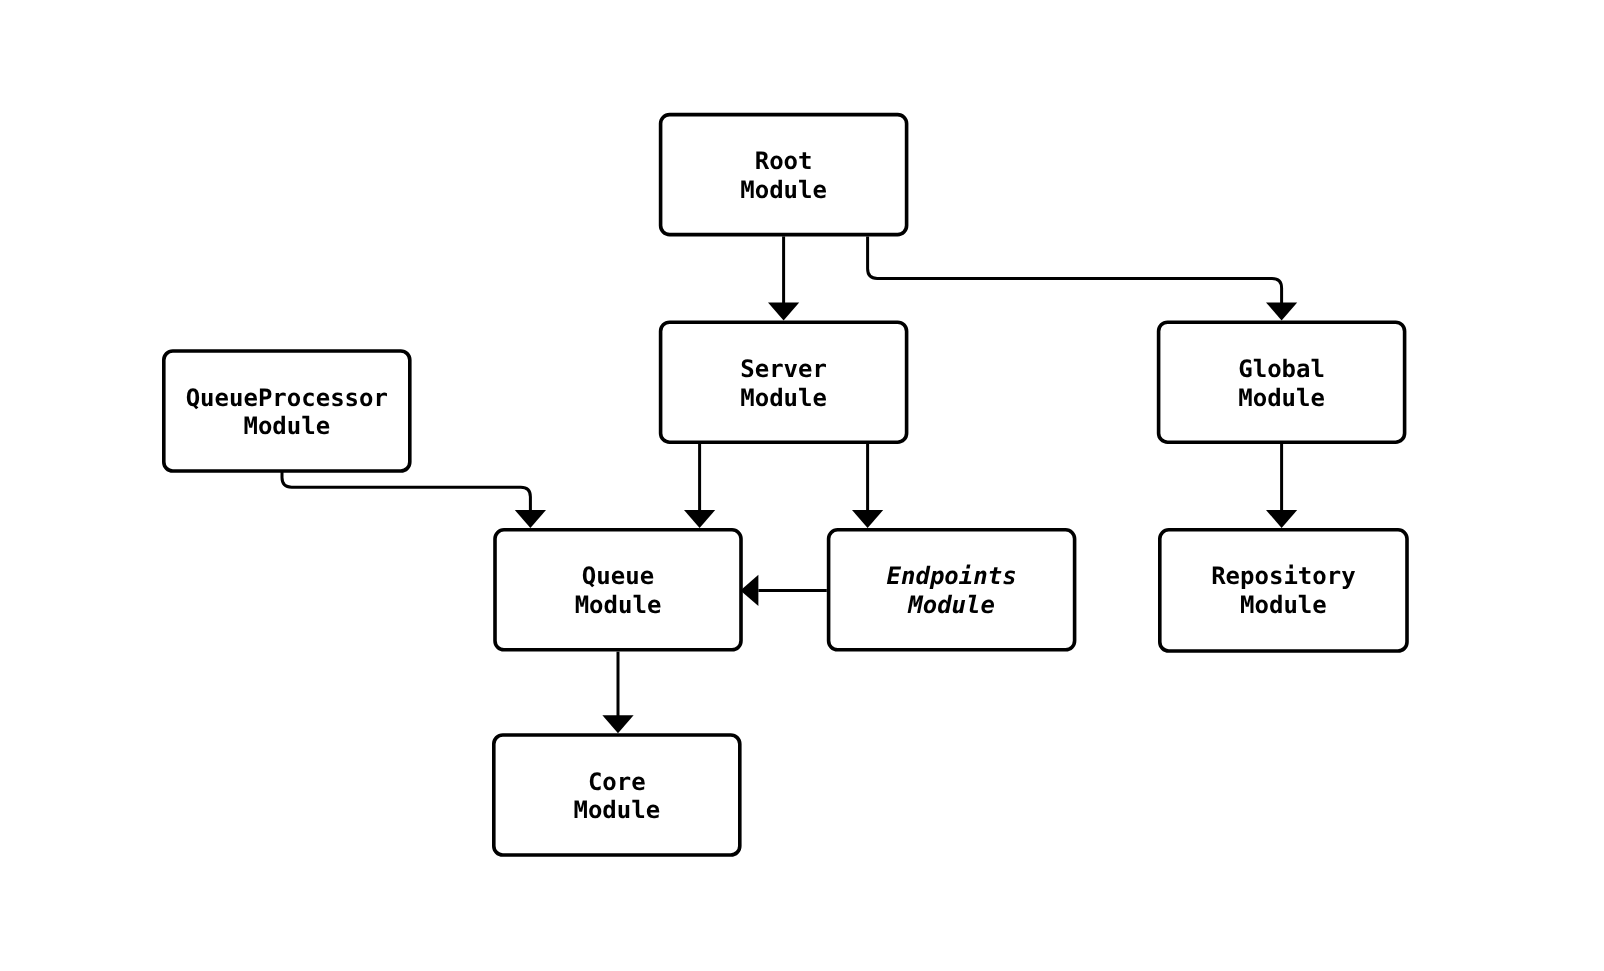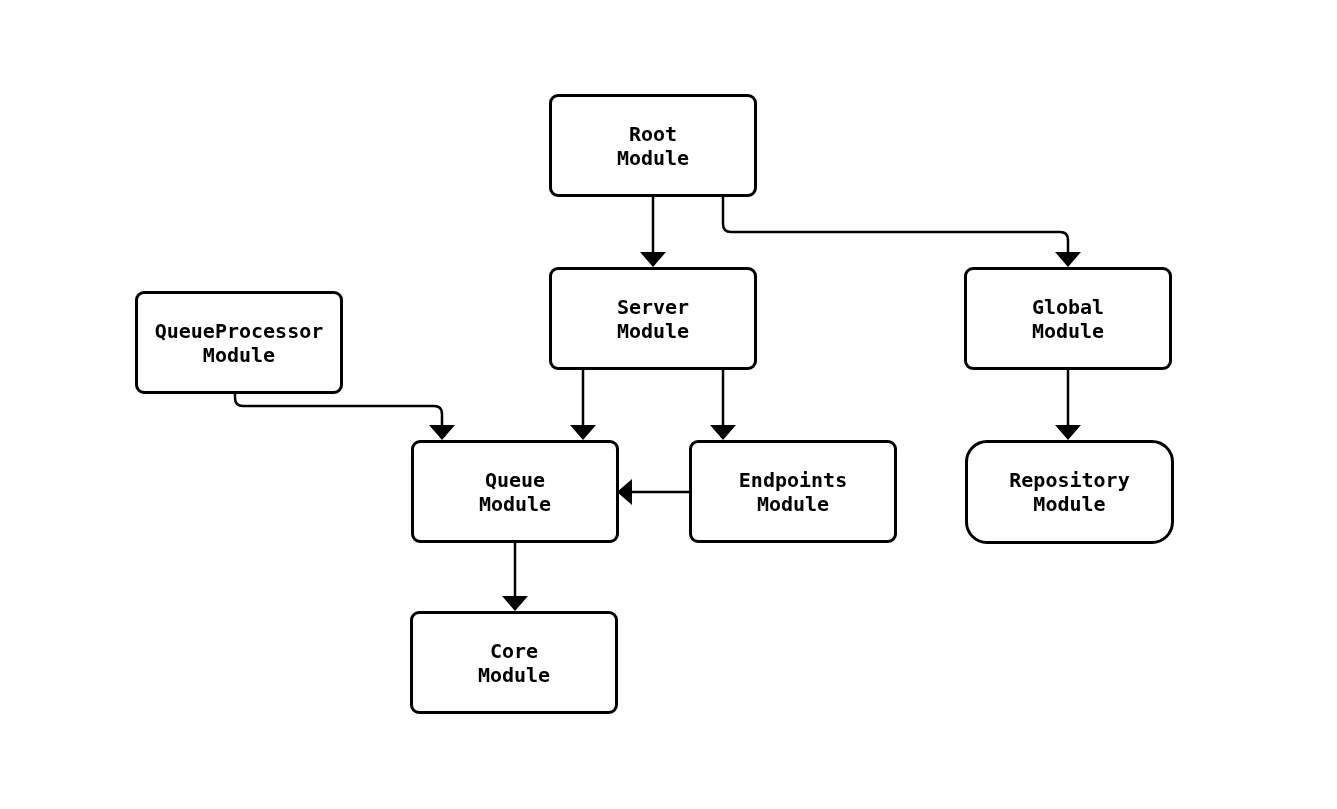--- a/index.html
+++ b/index.html
@@ -42,22 +42,22 @@
     font-size: 20px;
     line-height: 24px;
     color: #000000;
   }
   
   .n-root          { left: 549px; top:  94px; }
   .n-queueprocessor{ left: 135px; top: 267px; margin-top: 24px; }
   .n-server        { left: 549px; top: 267px; }
   .n-global        { left: 964px; top: 267px; justify-content: center; }
   .n-core          { left: 411px; top: 440px; }
-  .n-endpoints     { left: 689px; top: 440px; }
-  .n-repository    { left: 965px; top: 440px; width: 209px; height: 104px; border-radius: 22px; }
+  .n-endpoints     { left: 689px; top: 440px; font-style: italic; }
+  .n-repository    { left: 965px; top: 440px; width: 209px; height: 104px; }
   .n-queue         { left: 410px; top: 611px; }
   .edge-line {
     fill: none;
     stroke: #000000;
     stroke-width: 2.5px;
   }
   .edge-head {
     fill: #000000;
     stroke: none;
   }

